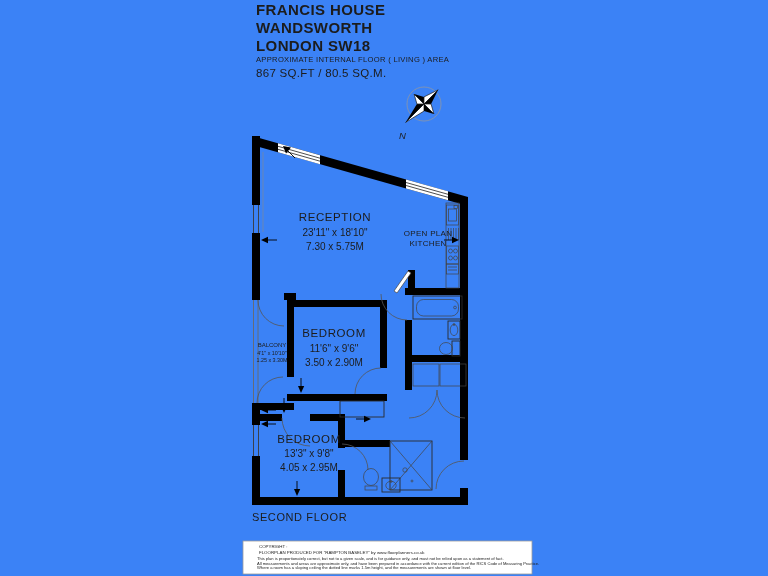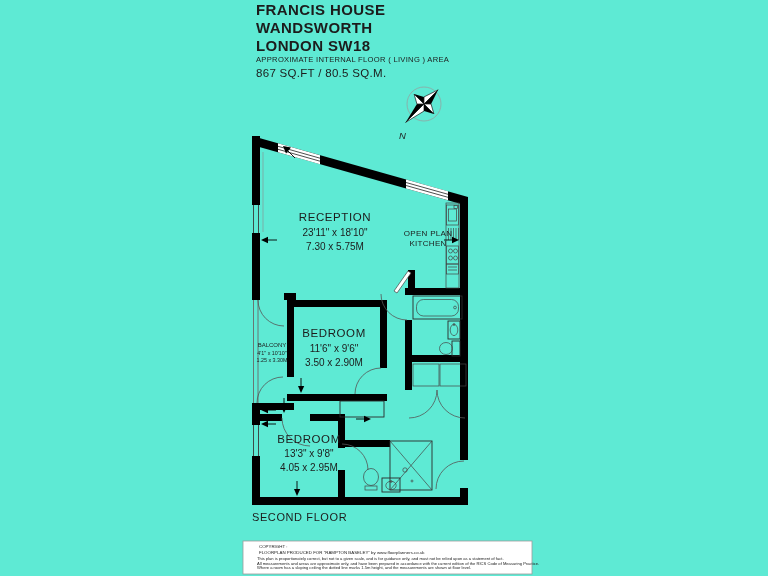--- a/index.html
+++ b/index.html
@@ -1,16 +1,16 @@
 <!DOCTYPE html>
 <html><head>
 <meta charset="utf-8">
 <style>
   html,body{margin:0;padding:0;background:#ffffff;}
-  #canvas{position:relative;width:768px;height:576px;background:#5eead4;overflow:hidden;
+  #canvas{position:relative;width:768px;height:576px;background:#3b82f6;overflow:hidden;
           font-family:"Liberation Sans", sans-serif;}
   svg text{font-family:"Liberation Sans", sans-serif;fill:#1c1c1c;}
   .wall{fill:#000;}
   .thin{fill:none;stroke:#2b2b2b;stroke-width:0.9;}
   .thinner{fill:none;stroke:#444;stroke-width:0.7;}
   .door{fill:none;stroke:#555;stroke-width:0.8;}
   .dim{stroke:#000;stroke-width:0.9;}
   .leader{stroke:#8a8a8a;stroke-width:0.6;}
   .winline{stroke:#3a3a3a;stroke-width:0.9;}
   .rail{stroke:#6a6a6a;stroke-width:0.9;}

